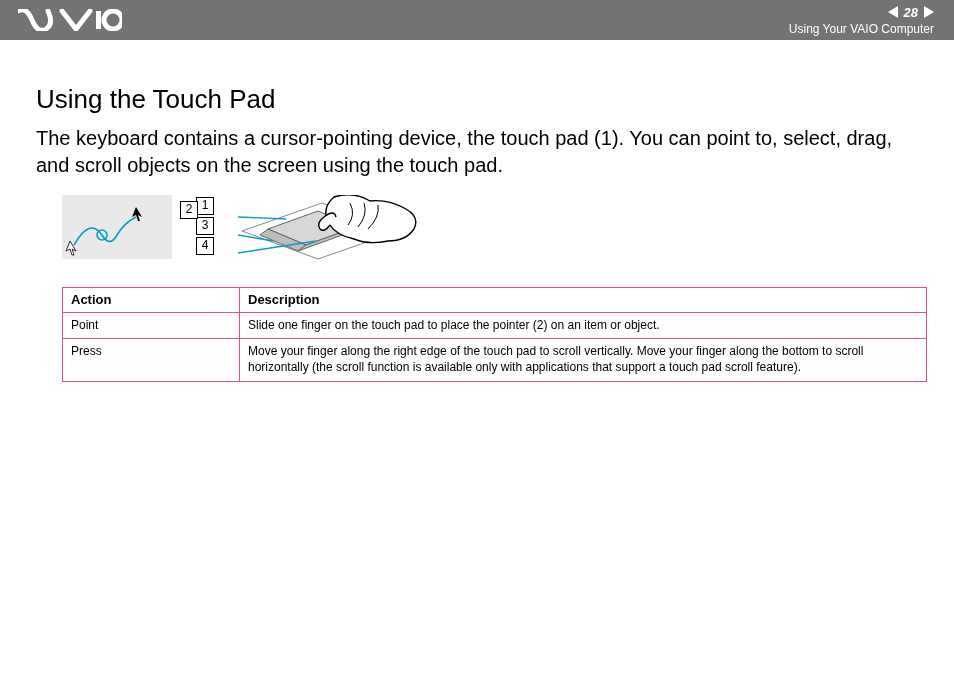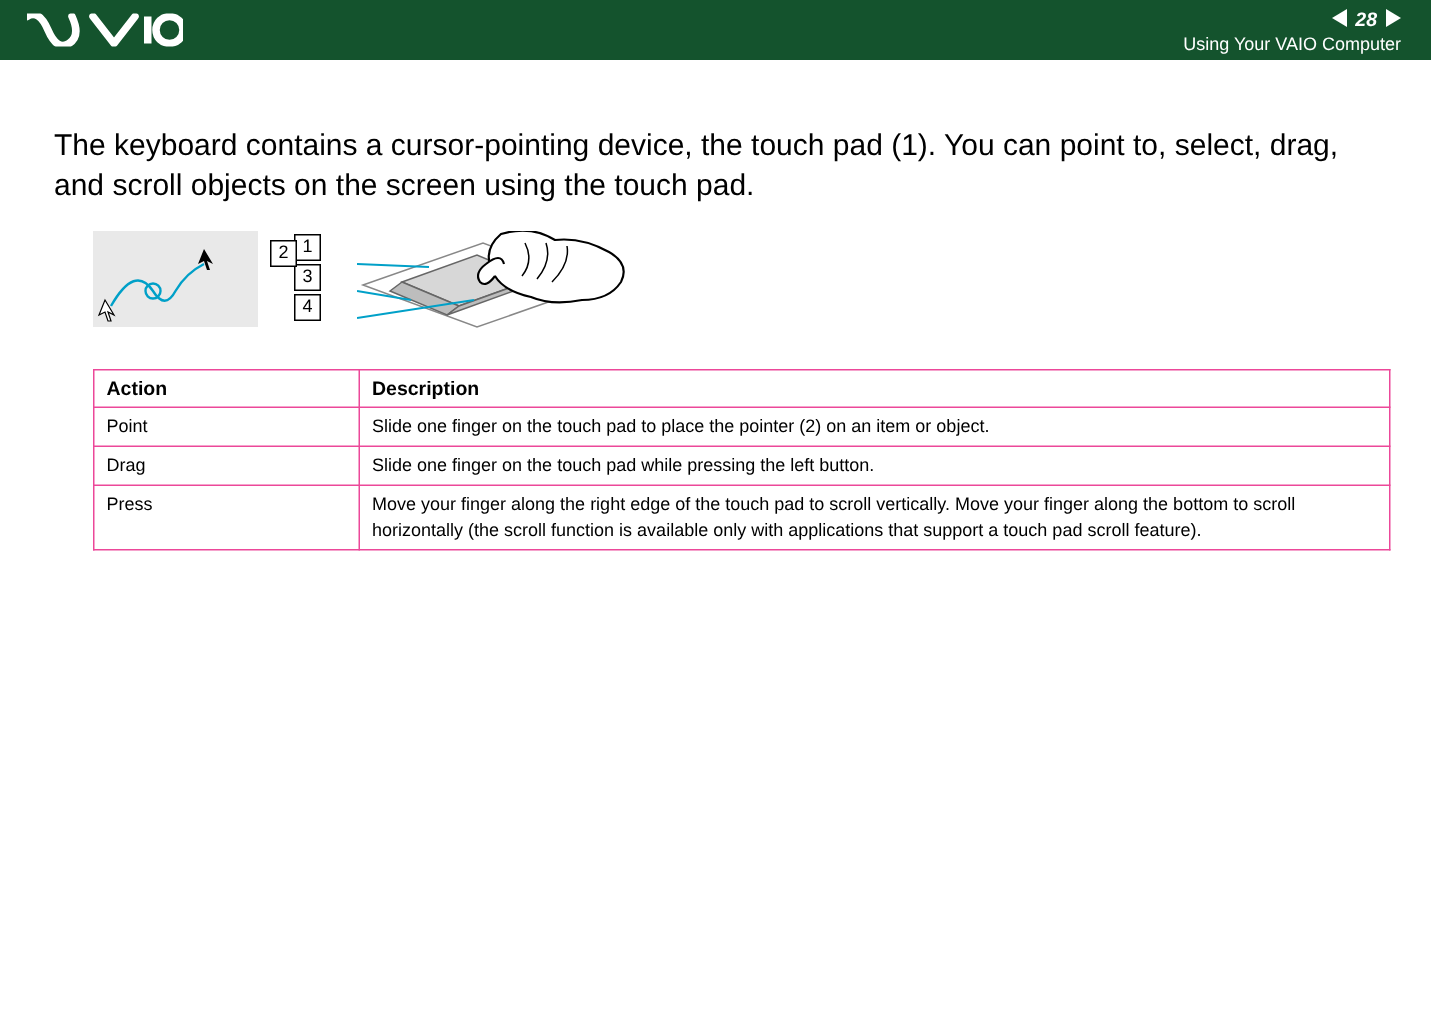--- a/index.html
+++ b/index.html
@@ -1,18 +1,18 @@
 <!DOCTYPE html>
 <html><head>
 <meta charset="utf-8">
 <style>
   html,body{margin:0;padding:0;width:954px;height:674px;background:#fff;
             font-family:Arial,Helvetica,sans-serif;color:#000;}
   .page{width:954px;height:674px;position:relative;}
-  .topbar{width:100%;height:40px;background:#14532d;display:flex;
+  .topbar{width:100%;height:40px;background:#737373;display:flex;
           align-items:center;justify-content:space-between;
           padding:0 20px 0 18px;box-sizing:border-box;}
   .logo{display:flex;align-items:center;gap:0;}
   .logo svg{display:block;}
   .nav{display:flex;flex-direction:column;align-items:flex-end;gap:0;
        color:#fff;font-size:12px;}
   .nav-row{display:flex;align-items:center;gap:4px;}
   .tri{width:0;height:0;display:inline-block;}
   .tri-l{border-top:6px solid transparent;border-bottom:6px solid transparent;
          border-right:10px solid #fff;}
@@ -56,20 +56,21 @@
       <div class="nav-row">
         <span class="tri tri-l"></span>
         <span class="pgnum">28</span>
         <span class="tri tri-r"></span>
       </div>
       <div class="chapter">Using Your VAIO Computer</div>
     </div>
   </div>
 
   <div class="content">
+    <h1>Using the Touch Pad</h1>
     <p class="intro">The keyboard contains a cursor-pointing device, the touch pad (1). You can point to, select, drag, and scroll objects on the screen using the touch pad.</p>
 
     <div class="figrow">
       <div class="fig1">
         <svg width="110" height="64" style="position:absolute;left:0;top:0">
           <path d="M12 50 Q28 22 40 40 Q48 53 55 40 Q62 28 74 22" fill="none" stroke="#00a0c8" stroke-width="1.6"></path>
           <circle cx="40" cy="40" r="5" fill="none" stroke="#00a0c8" stroke-width="1.6"></circle>
           <path d="M8 46 L14 56 L10 54 L12 60 L10 60 L8 54 L4 56 Z" fill="#fff" stroke="#000" stroke-width="0.8"></path>
           <path d="M74 12 L80 22 L76 20 L78 26 L76 26 L74 20 L70 22 Z" fill="#000"></path>
         </svg>
@@ -107,23 +108,19 @@
           <th class="act">Action</th>
           <th>Description</th>
         </tr>
       </thead>
       <tbody>
         <tr>
           <td class="act">Point</td>
           <td>Slide one finger on the touch pad to place the pointer (2) on an item or object.</td>
         </tr>
         <tr>
-          <td class="act">Drag</td>
-          <td>Slide one finger on the touch pad while pressing the left button.</td>
-        </tr>
-        <tr>
           <td class="act">Press</td>
           <td>Move your finger along the right edge of the touch pad to scroll vertically. Move your finger along the bottom to scroll horizontally (the scroll function is available only with applications that support a touch pad scroll feature).</td>
         </tr>
       </tbody>
     </table>
   </div>
 </div>
 
 </body></html>

